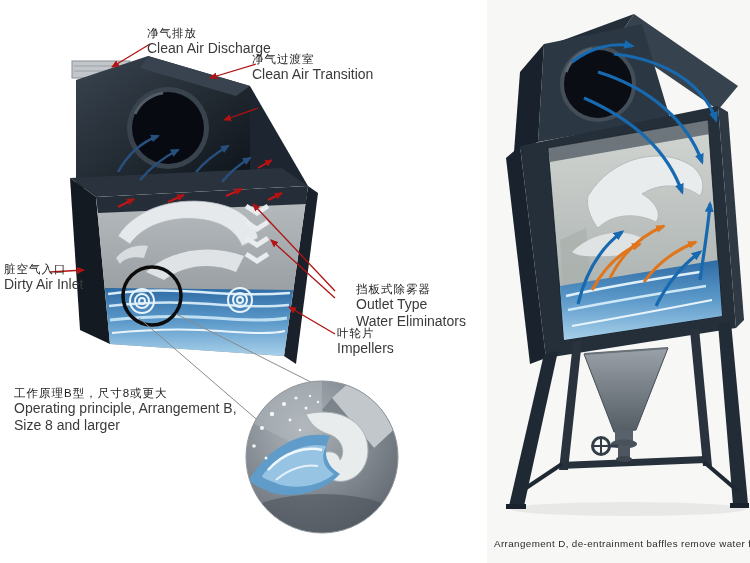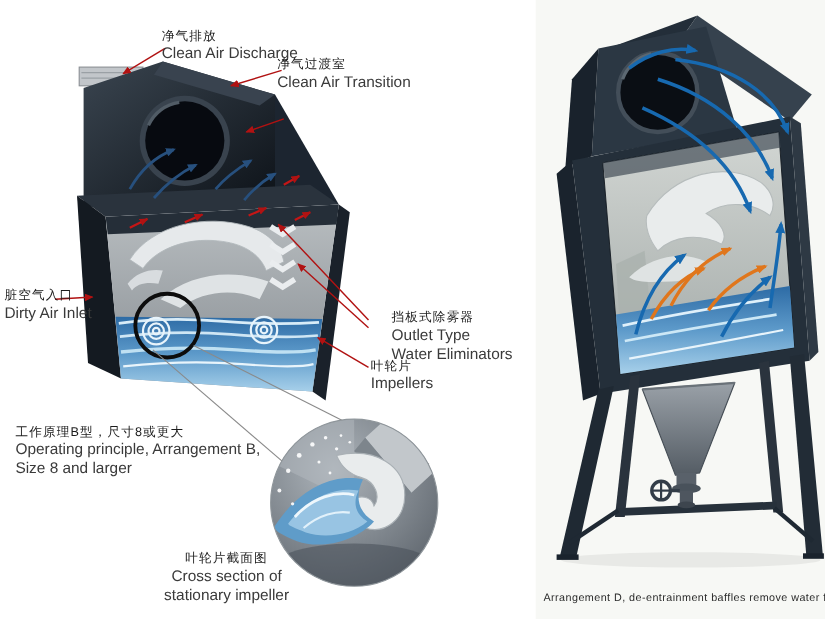--- a/index.html
+++ b/index.html
@@ -279,21 +279,16 @@
     <div class="zh">叶轮片</div>
     <div class="en">Impellers</div>
   </div>
 
   <div class="lbl" style="left:14px;top:386px">
     <div class="zh">工作原理B型，尺寸8或更大</div>
     <div class="en">Operating principle, Arrangement B,</div>
     <div class="en">Size 8 and larger</div>
   </div>
 
-  <div class="lbl center" style="left:148px;top:501px;width:116px">
-    <div class="zh">叶轮片截面图</div>
-    <div class="en">Cross section of</div>
-    <div class="en">stationary impeller</div>
-  </div>
 
   <div class="caption-en">Arrangement D, de-entrainment baffles remove water from th</div>
 
 </div>
 
 </body></html>

